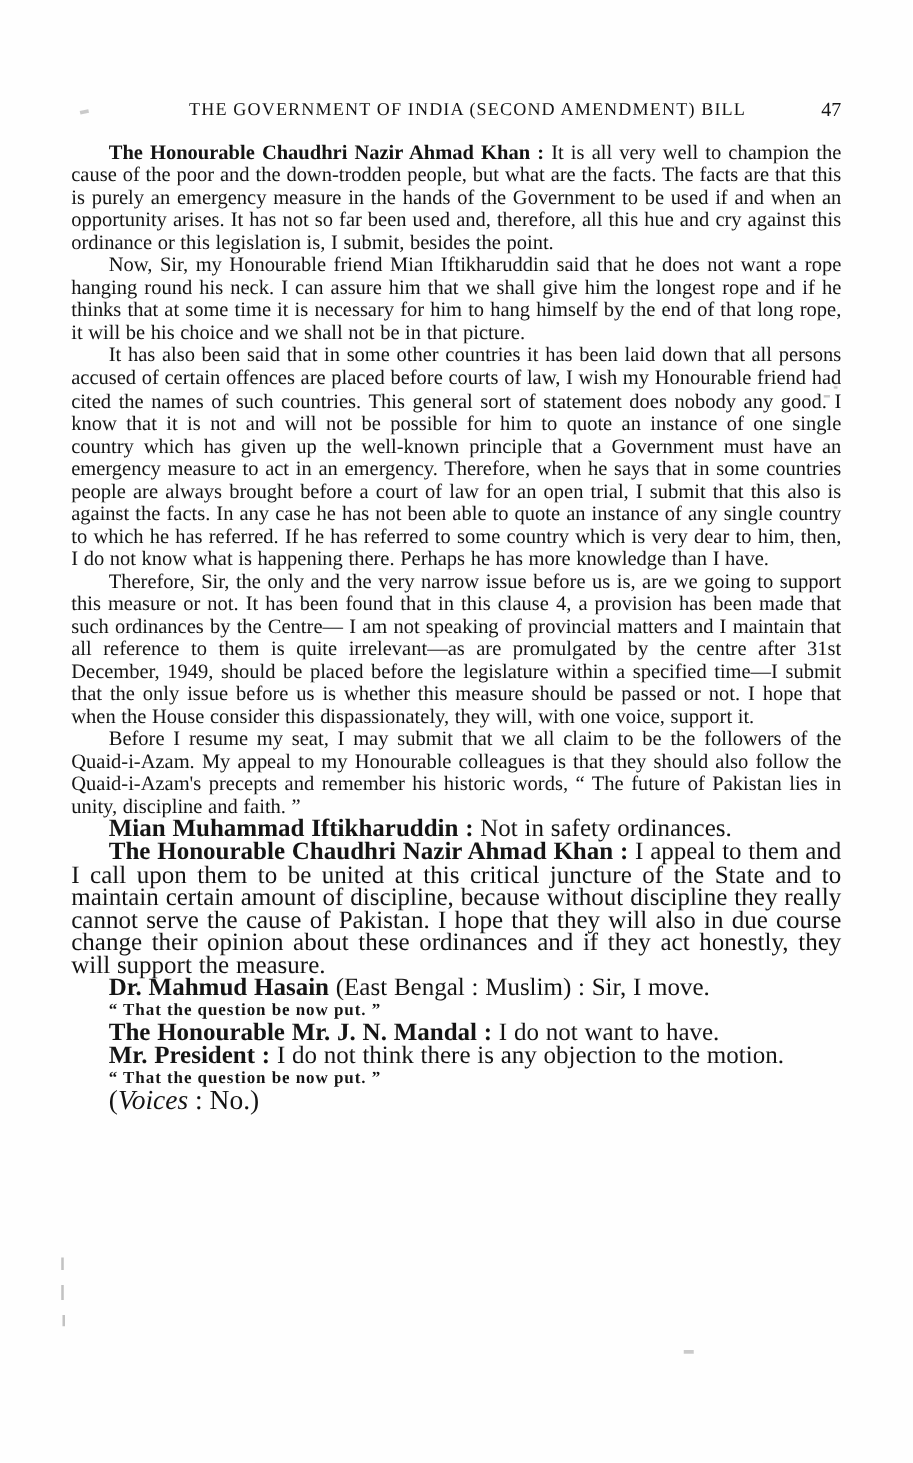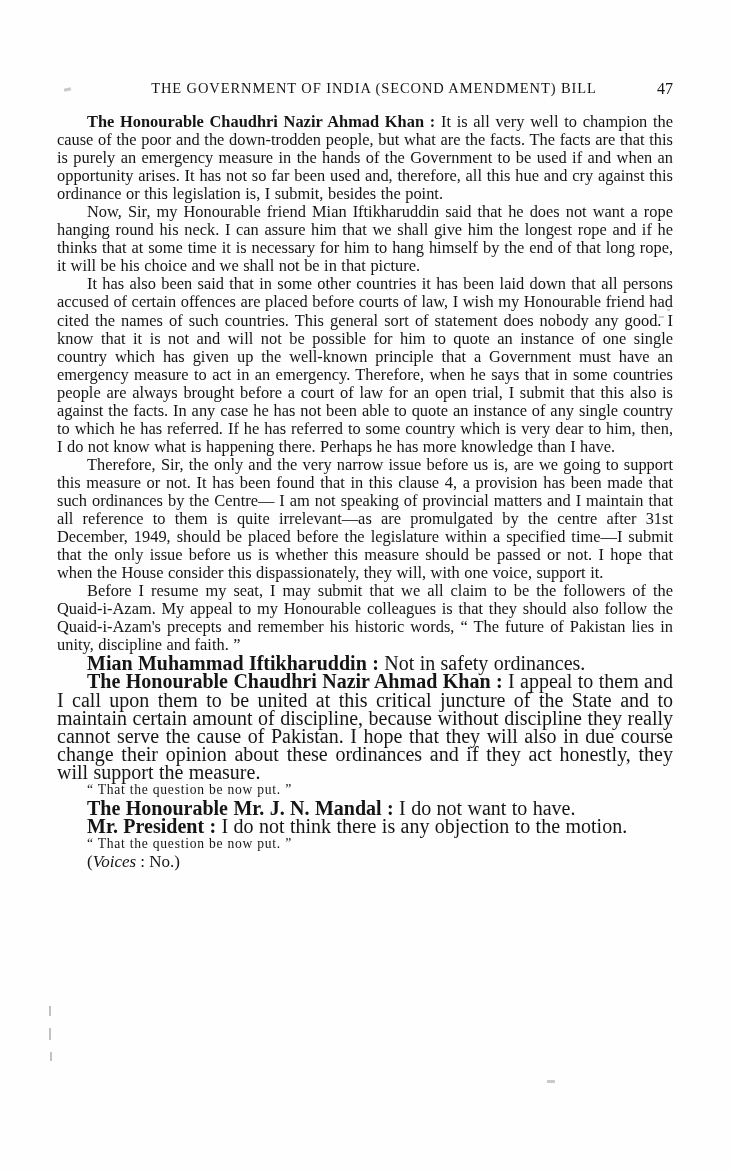--- a/index.html
+++ b/index.html
@@ -61,32 +61,33 @@
   .speaker {
     font-weight: bold;
   }
   .quoteline {
     margin: 0;
     font-size: 13.6px;
     line-height: 18.05px;
     letter-spacing: 0.75px;
     text-indent: 30px;
     text-align: left;
+    font-weight: bold;
   }
   p.dialogue {
     margin: 0;
     font-size: 20px;
     line-height: 18.05px;
     text-align: justify;
     text-indent: 30px;
     word-spacing: 0.4px;
   }
   p.voices {
     margin: 0;
-    font-size: 17px;
+    font-size: 22px;
     line-height: 18.05px;
     text-indent: 30px;
   }
   .ital { font-style: italic; }
 
   
   .speck {
     position: absolute;
     background: #b8b8b8;
     opacity: 0.75;
@@ -139,20 +140,23 @@
     <div>
 
       <p class="dialogue">
         <span class="speaker">Mian Muhammad Iftikharuddin :</span><span> Not in safety ordinances.</span>
       </p>
 
       <p class="dialogue">
         <span class="speaker">The Honourable Chaudhri Nazir Ahmad Khan :</span><span> I appeal to them and I call upon them to be united at this critical juncture of the State and to maintain certain amount of discipline, because without discipline they really cannot serve the cause of Pakistan.  I hope that they will also in due course change their opinion about these ordinances and if they act honestly, they will support the measure.</span>
       </p>
 
+      <p class="dialogue">
+        <span class="speaker">Dr. Mahmud Hasain</span><span> (East Bengal : Muslim) : Sir, I move.</span>
+      </p>
 
       <p class="quoteline">“ That the question be now put. ”</p>
 
 
       <p class="dialogue">
         <span class="speaker">The Honourable Mr. J. N. Mandal :</span><span> I do not want to have.</span>
       </p>
 
       <p class="dialogue">
         <span class="speaker">Mr. President :</span><span> I do not think there is any objection to the motion.</span>

